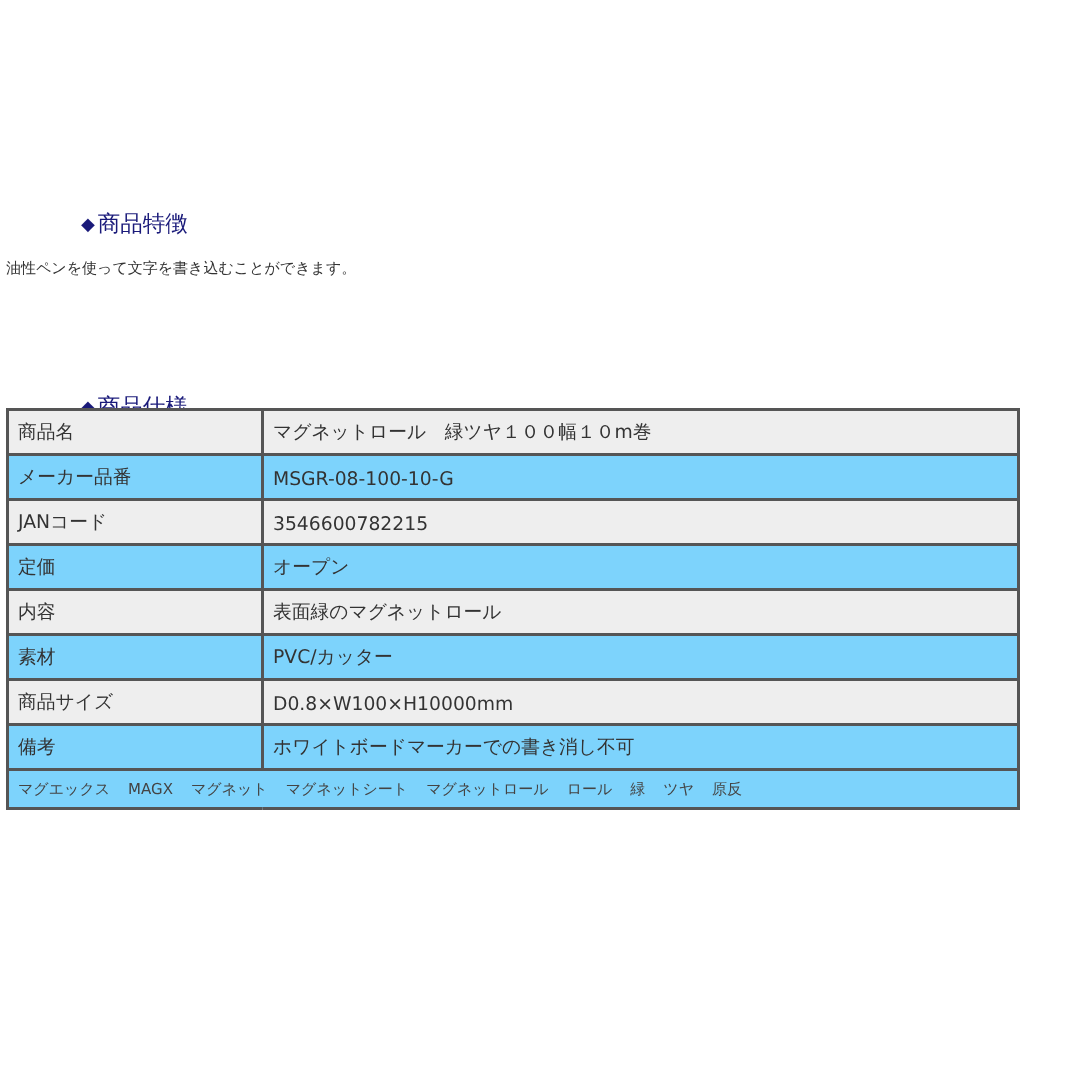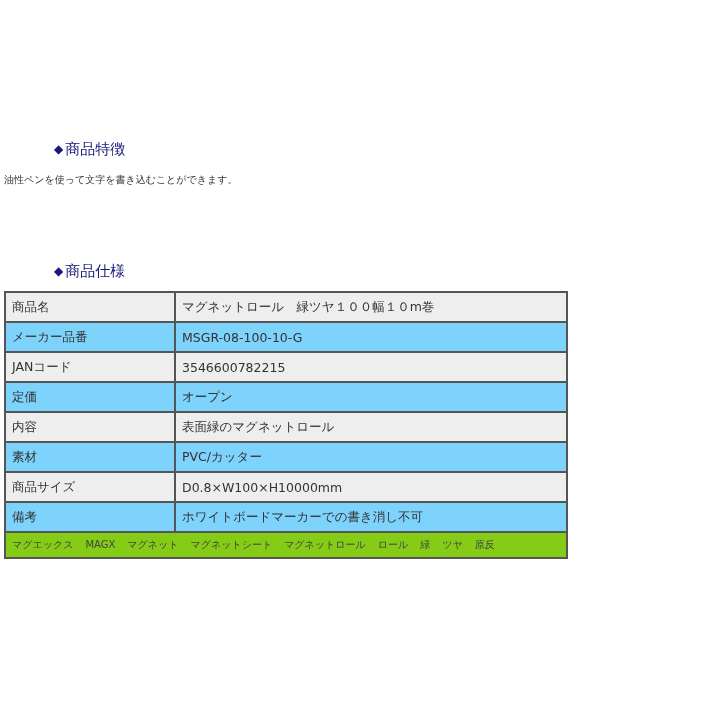--- a/index.html
+++ b/index.html
@@ -1,26 +1,26 @@
 <!DOCTYPE html>
 <html><head>
 <meta charset="utf-8">
 <style>
   html, body { margin:0; padding:0; background:#ffffff; }
   body { width:710px; height:710px; position:relative; font-family:"DejaVu Sans","Liberation Sans",sans-serif; color:#333; overflow:hidden; }
   .section-title { position:absolute; left:6px; font-size:15px; font-weight:normal; color:#1a1a7a; letter-spacing:0px;margin-left:48px; }
   .section-title .diamond { color:#1a1a7a; font-size:12px; margin-right:2px; vertical-align:1px; }
   .features { position:absolute; left:4px; top:170px; font-size:10px; line-height:20.5px; color:#333; }
   .features div { white-space:nowrap; }
-  table.spec { position:absolute; left:4px; top:291px; width:564px; border-collapse:collapse; font-size:12.5px; color:#333; }
+  table.spec { position:absolute; left:4px; top:272px; width:676px; border-collapse:collapse; font-size:12.5px; color:#333; }
   table.spec td { border:2px solid #555; height:28px; padding:0 6px; vertical-align:middle; white-space:nowrap; }
   table.spec td.label { width:156px; }
   table.spec tr.odd td { background:#eeeeee; }
   table.spec tr.even td { background:#7dd3fc; }
-  table.spec tr.keywords td { font-size:10px; height:24px; background:#84cc16; color:#444; }
+  table.spec tr.keywords td { font-size:10px; height:24px; background:#7dd3fc; color:#444; }
   .kw { margin-right:12px; }
 </style>
 </head>
 <body>
 
 <div class="section-title" style="top:140px;">
   <span class="diamond">◆</span><span>商品特徴</span>
 </div>
 
 <div class="features">

